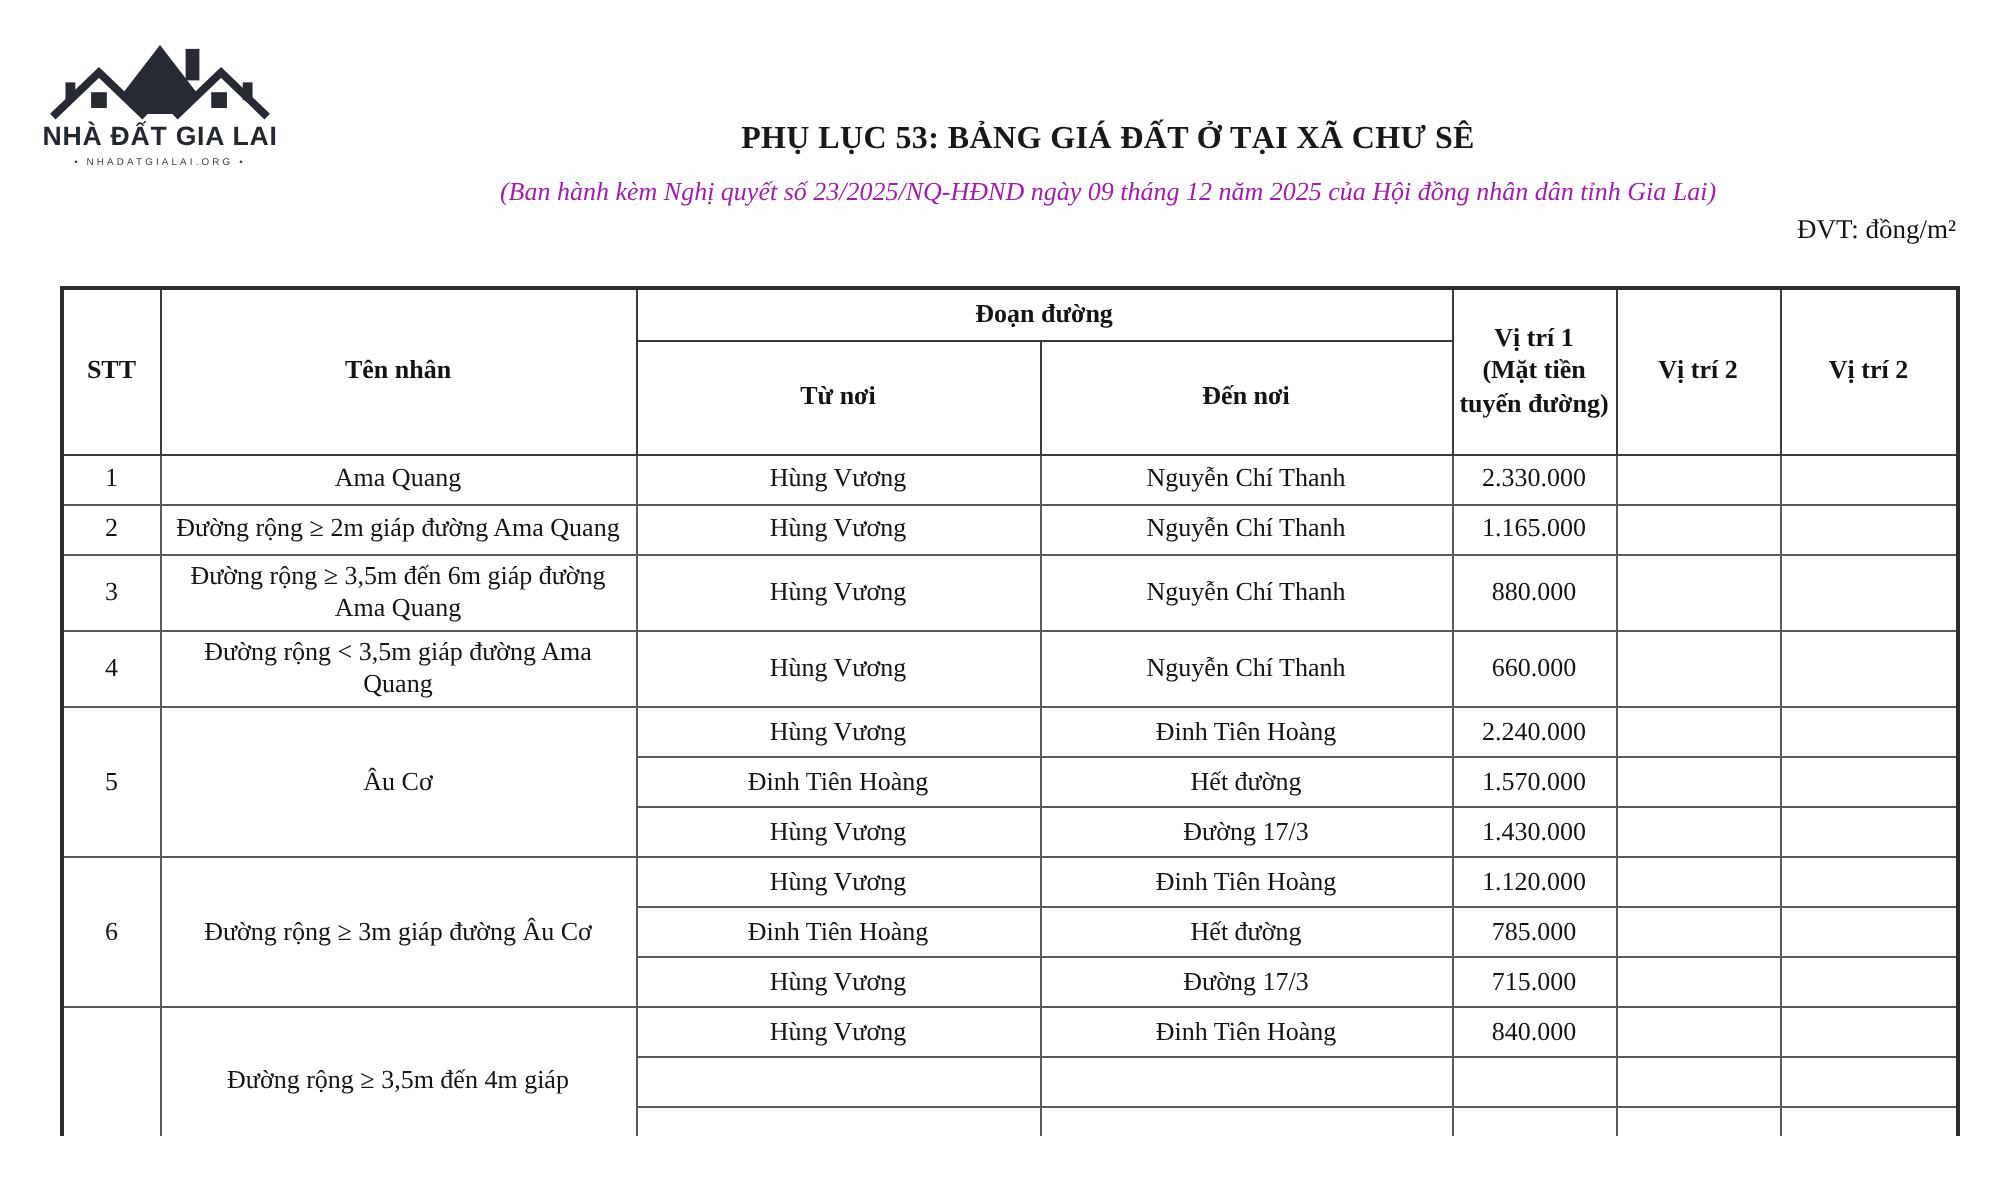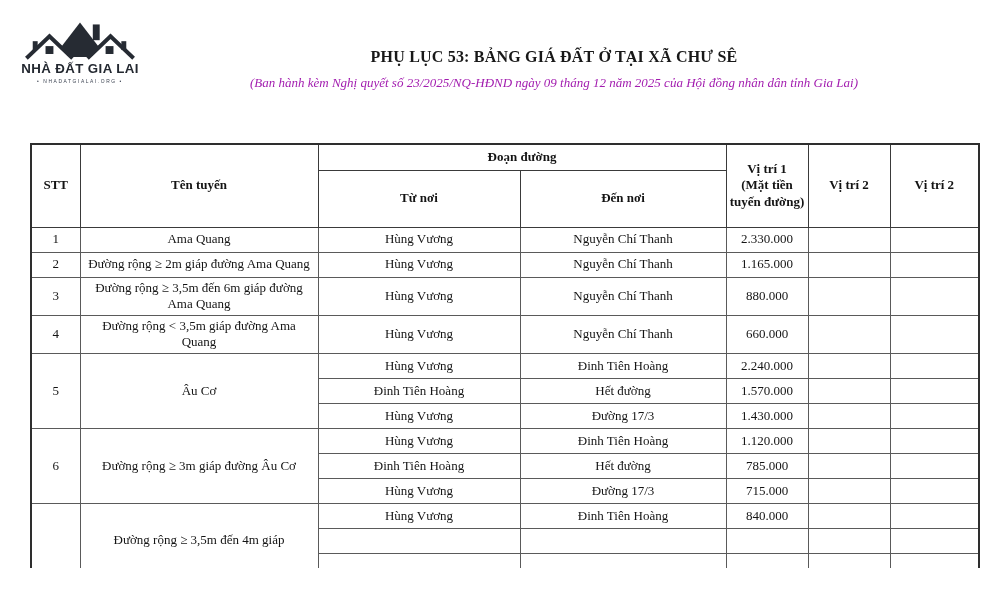--- a/index.html
+++ b/index.html
@@ -20,21 +20,21 @@
   .doc-clip {
     position: absolute; left: 0; top: 0;
     width: 1000px; height: 568px;
     overflow: hidden; background: #ffffff;
   }
   .logo {
     position: absolute; left: 16px; top: 10px;
     width: 128px; height: 86px;
   }
   .title-wrap {
-    position: absolute; left: 130px; top: 48px;
+    position: absolute; left: 130px; top: 61px;
     width: 848px; text-align: center;
   }
   .doc-title {
     font-size: 16px; font-weight: bold; color: #181818;
     letter-spacing: 0.2px; margin: 0;
   }
   .doc-subtitle {
     font-size: 13px; font-style: italic; color: #a21caf;
     margin: 9px 0 0 0;
   }
@@ -93,35 +93,36 @@
       </g>
       <text x="65" y="62" text-anchor="middle" font-family="Liberation Sans, sans-serif" font-size="13.5" font-weight="bold" letter-spacing="0.4" fill="#232830">NHÀ ĐẤT GIA LAI</text>
       <text x="65" y="72" text-anchor="middle" font-family="Liberation Sans, sans-serif" font-size="5" letter-spacing="1.6" fill="#3a4250">• NHADATGIALAI.ORG •</text>
     </svg>
 
     <div class="title-wrap">
       <div class="doc-title">PHỤ LỤC 53: BẢNG GIÁ ĐẤT Ở TẠI XÃ CHƯ SÊ</div>
       <div class="doc-subtitle">(Ban hành kèm Nghị quyết số 23/2025/NQ-HĐND ngày 09 tháng 12 năm 2025 của Hội đồng nhân dân tỉnh Gia Lai)</div>
     </div>
 
+    <div class="unit-line">ĐVT: đồng/m²</div>
 
     <table class="price-table">
       <colgroup>
         <col style="width:49px">
           <col style="width:238px">
           <col style="width:202px">
         <col style="width:206px">
           <col style="width:82px">
           <col style="width:82px">
           <col style="width:89px">
       </colgroup>
       <thead>
         <tr class="h-row1">
           <th rowspan="2">STT</th>
-          <th rowspan="2">Tên tuyến</th>
+          <th rowspan="2">Tên nhân</th>
           <th colspan="2">Đoạn đường</th>
           <th rowspan="2">
             <div>Vị trí 1</div>
             <div>(Mặt tiền tuyến đường)</div>
           </th>
           <th rowspan="2">Vị trí 2</th>
           <th rowspan="2">Vị trí 2</th>
         </tr>
         <tr class="h-row2">
           <th>Từ nơi</th>

